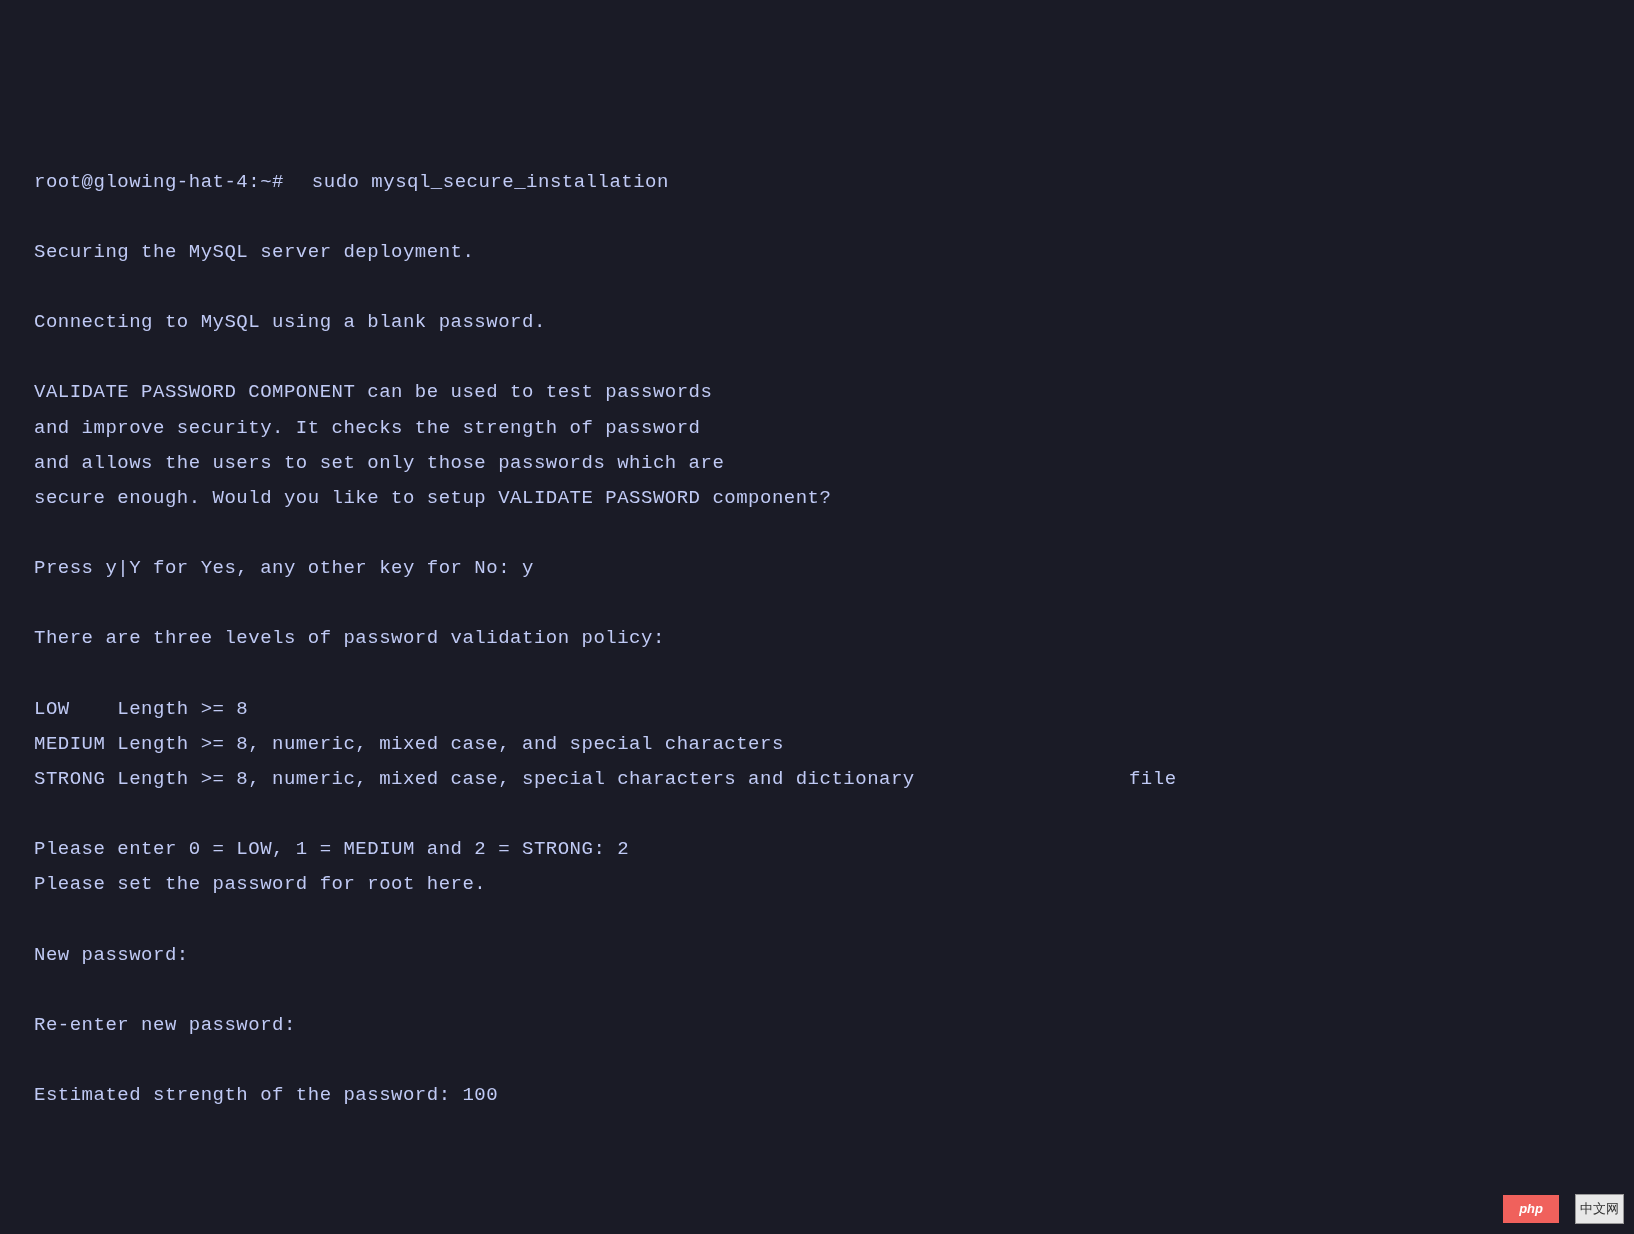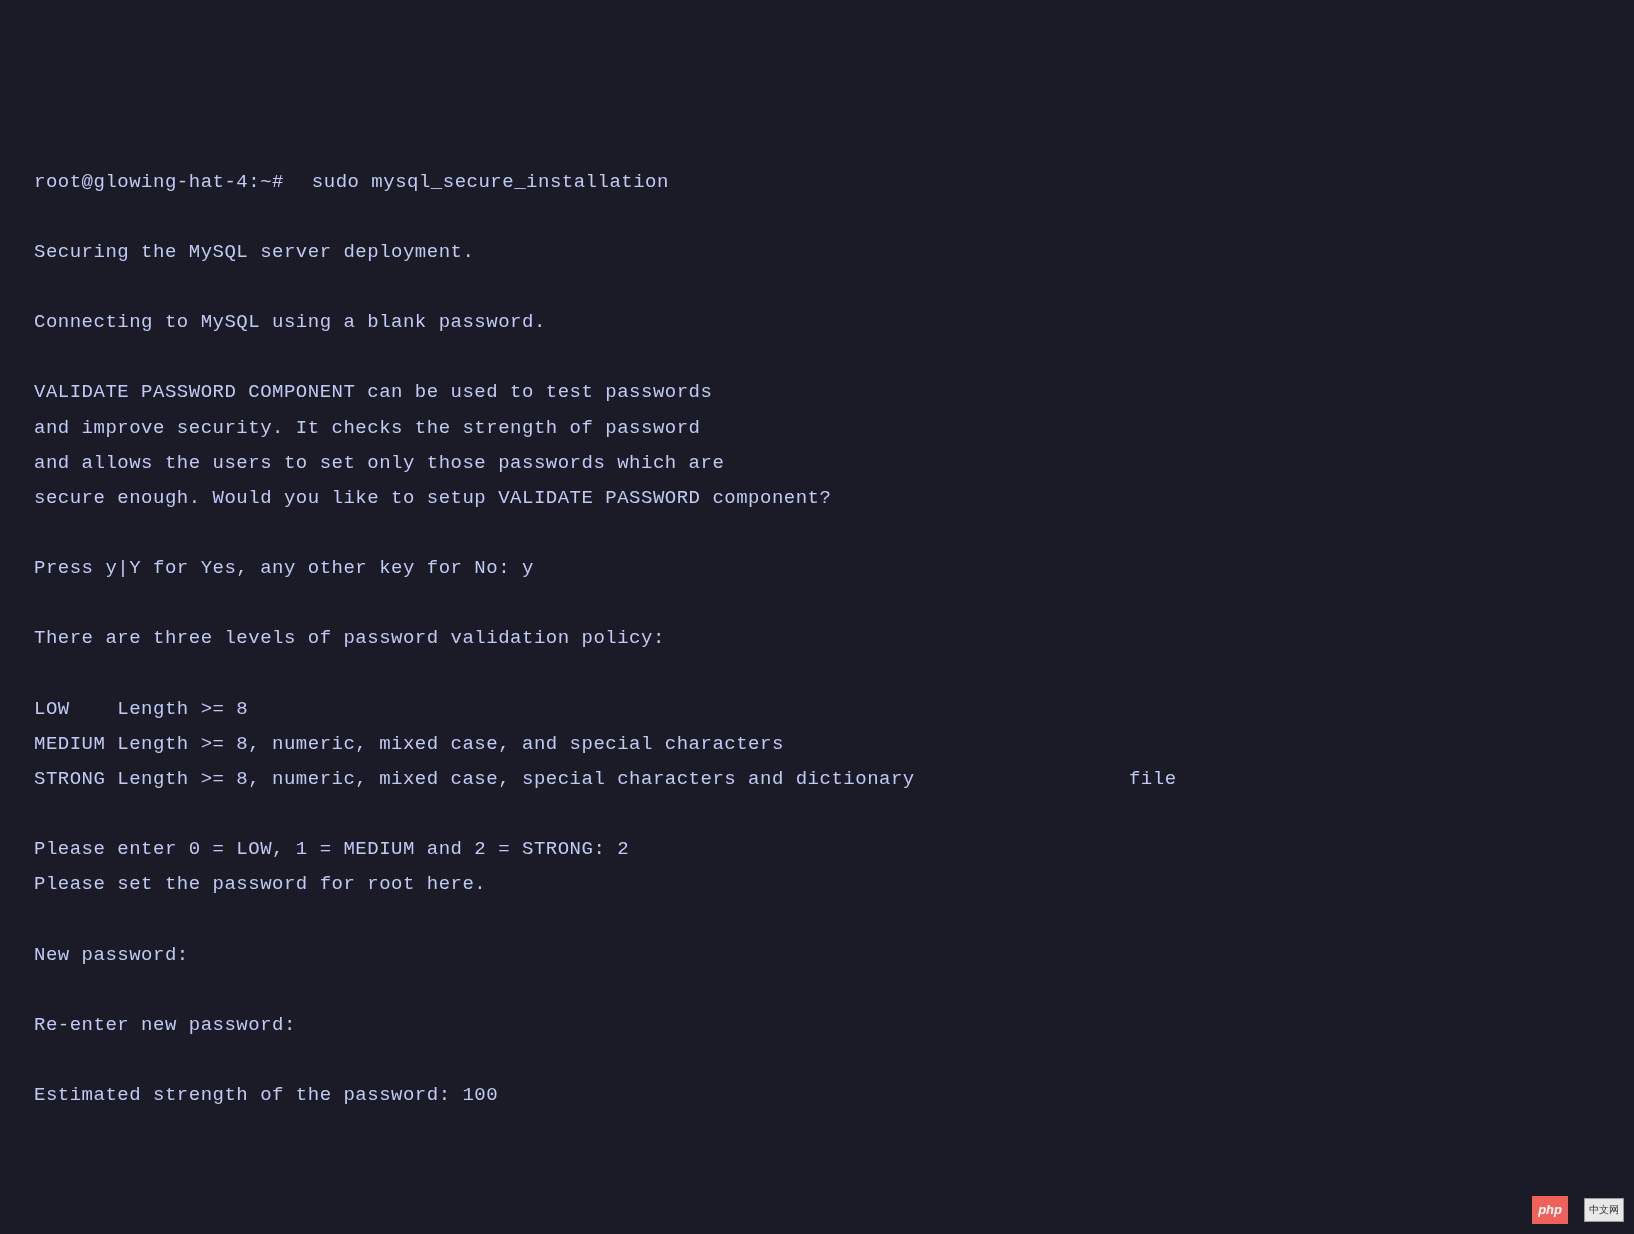--- a/index.html
+++ b/index.html
@@ -30,26 +30,26 @@
       display: flex;
       align-items: center;
       font-family: Arial, sans-serif;
     }
     .watermark-php {
       background-color: #f0615c;
       color: #ffffff;
       font-size: 13px;
       font-style: italic;
       font-weight: bold;
-      padding: 2px 6px;
+      padding: 2px 16px;
     }
     .watermark-cn {
       background-color: #e8e8e8;
       color: #333333;
-      font-size: 10px;
+      font-size: 13px;
       padding: 2px 4px;
       border: 1px solid #999;
     }
   </style>
 </head>
 <body>
 
 
 
 <div class="terminal-content"><span>root@glowing-hat-4:~# </span><span>sudo mysql_secure_installation</span>

